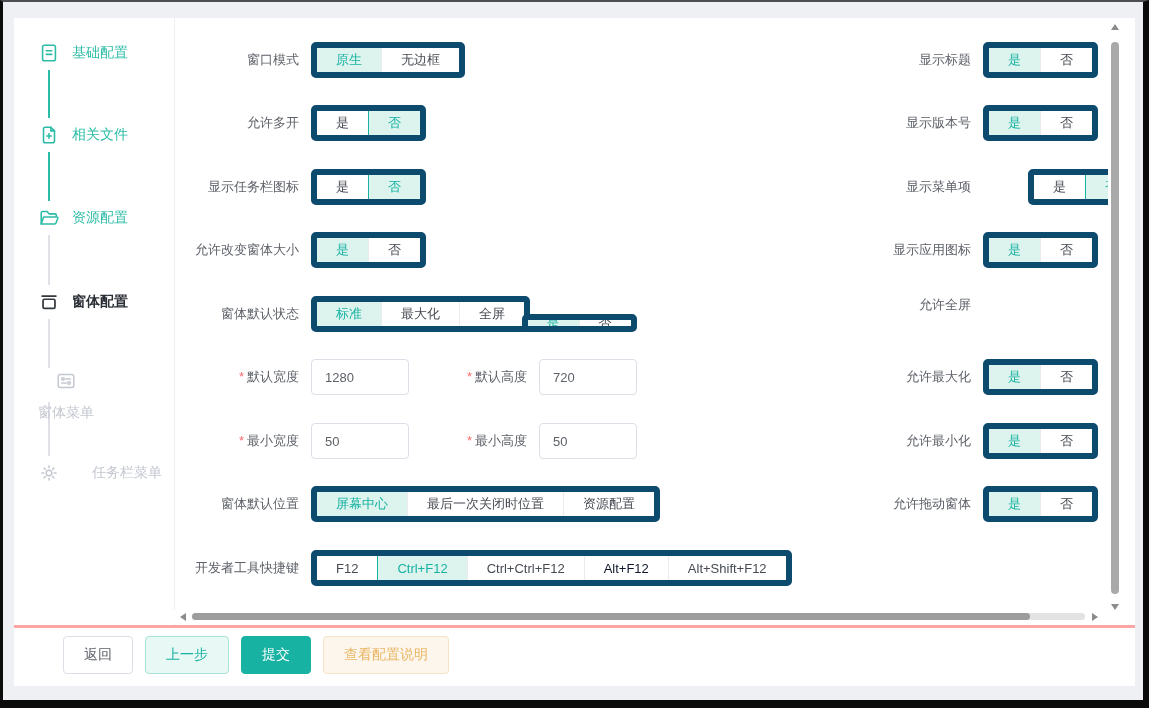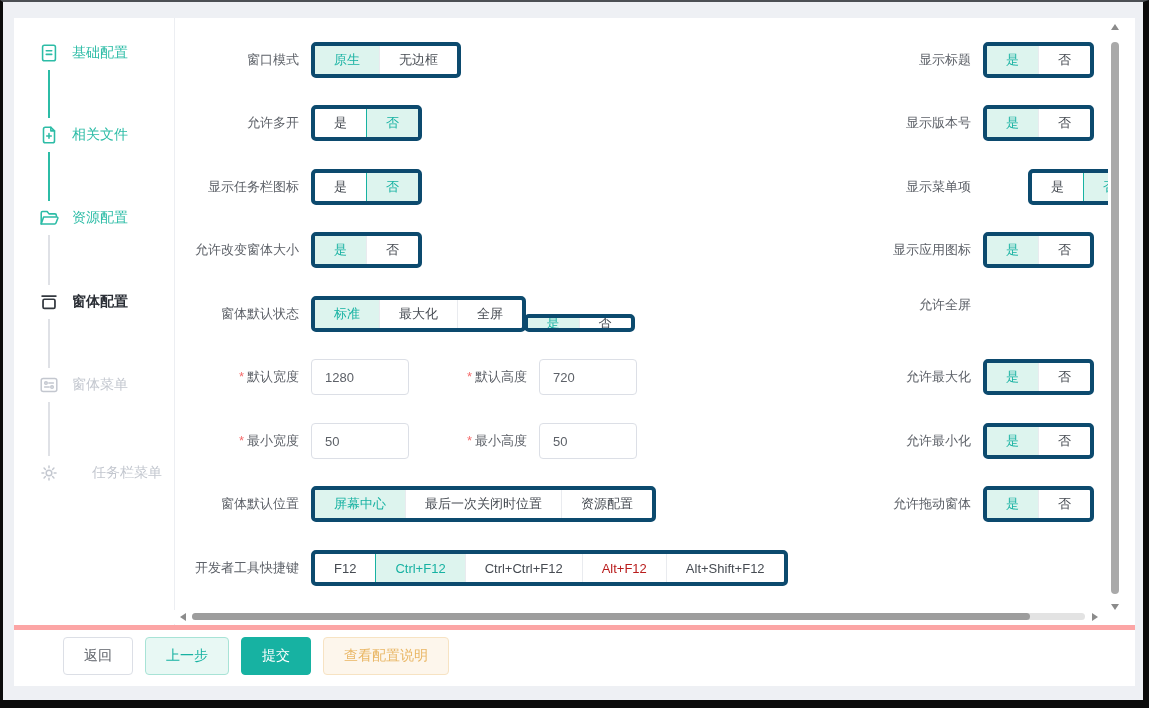--- a/index.html
+++ b/index.html
@@ -28,46 +28,46 @@
   .conn.teal { background:#2cbca6; }
   .conn.gray { background:#dfe1e6; }
 
   
   .content { position:absolute; left:161px; top:0; width:933px; height:592px; overflow:hidden; }
   .frow { position:absolute; left:0; height:36px; display:flex; align-items:center; }
   .flabel { width:136px; padding-right:12px; text-align:right; font-size:13px; color:#5d6168; white-space:nowrap; }
   .frow.rrow .flabel { width:808px; }
   .star { color:#f56c6c; margin-right:3px; }
 
-  .seg { display:inline-flex; height:36px; border:4px solid #0c4a6e; border-radius:5px; background:#fff; overflow:hidden; }
+  .seg { display:inline-flex; height:36px; border:6px solid #0c4a6e; border-radius:5px; background:#fff; overflow:hidden; }
   .opt { display:flex; align-items:center; justify-content:center; padding:0 19px; min-width:16px;
          font-size:13px; color:#464b52; border-left:1px solid #e9ebef; cursor:pointer; white-space:nowrap; }
   .opt:first-child { border-left:none; }
   .opt.sel { background:#ddf4ee; color:#17b2a2; }
   .opt.sel:not(:first-child) { border-left-color:#17b2a2; }
-  .opt.hl { color:#b91c1c; }
+  .opt.hl { color:#0f172a; }
 
   .tin { width:98px; height:36px; border:1px solid #dcdfe6; border-radius:4px; padding:0 13px;
          font-size:13px; color:#5d6168; outline:none; background:#fff; }
   .f2 { width:122px; padding-right:12px; text-align:right; font-size:13px; color:#5d6168; white-space:nowrap; margin-left:8px; }
 
   
   .vscroll { position:absolute; left:1094px; top:4px; width:14px; height:590px; }
   .vthumb { position:absolute; left:3px; top:20px; width:8px; height:552px; background:#a9a9a9; border-radius:4px; }
   .tri-up    { position:absolute; left:3px; top:2px;  width:0; height:0; border-left:4px solid transparent; border-right:4px solid transparent; border-bottom:6px solid #8b8b8b; }
   .tri-down  { position:absolute; left:3px; bottom:2px; width:0; height:0; border-left:4px solid transparent; border-right:4px solid transparent; border-top:6px solid #8b8b8b; }
   .hscroll { position:absolute; left:0; top:592px; width:1094px; height:14px; background:#fff; }
   .tri-left  { position:absolute; left:166px; top:3px; width:0; height:0; border-top:4px solid transparent; border-bottom:4px solid transparent; border-right:6px solid #8b8b8b; }
   .tri-right { position:absolute; left:1078px; top:3px; width:0; height:0; border-top:4px solid transparent; border-bottom:4px solid transparent; border-left:6px solid #8b8b8b; }
   .htrack { position:absolute; left:178px; top:3px; width:893px; height:7px; background:#e3e3e3; border-radius:4px; }
   .hthumb { position:absolute; left:0; top:0; width:838px; height:7px; background:#9d9d9d; border-radius:4px; }
 
   
   .footer { position:absolute; left:0; top:607px; width:1121px; height:61px; background:#fff;
-            border-top:5px solid #fca5a5; display:flex; align-items:center; padding:0 0 4px 49px; gap:12px; }
+            border-top:3px solid #fca5a5; display:flex; align-items:center; padding:0 0 4px 49px; gap:12px; }
   .btn { height:38px; padding:0 20px; border-radius:4px; font-size:14px; cursor:pointer;
          border:1px solid #dcdfe6; background:#fff; color:#5d6168; white-space:nowrap; }
   .btn.primary { background:#17b2a2; border-color:#17b2a2; color:#fff; }
   .btn.plain-primary { background:#e8f8f4; border-color:#a8e3d6; color:#17b2a2; }
   .btn.plain-warning { background:#fdf6ec; border-color:#f7e3c3; color:#e9b664; }
 </style>
 </head>
 <body>
 
 <div class="screen">
@@ -108,21 +108,21 @@
         <div class="step active" style="top: 269px;">
           <span class="s-icon">
             <svg viewBox="0 0 24 24" fill="none" stroke="currentColor" stroke-width="1.9" stroke-linecap="round" stroke-linejoin="round">
               <path d="M4.5 5.5h15"></path>
               <rect x="5.5" y="9" width="13" height="10" rx="1.5"></rect>
             </svg>
           </span>
           <span class="s-label">窗体配置</span>
         </div>
         <div class="conn gray" style="top: 384px; height: 54px;"></div>
-        <div class="step pending" style="top: 352px;">
+        <div class="step pending" style="top: 352px; flex-direction: column;">
           <span class="s-icon">
             <svg viewBox="0 0 24 24" fill="none" stroke="currentColor" stroke-width="1.6" stroke-linecap="round" stroke-linejoin="round">
               <rect x="3.5" y="5" width="17" height="14" rx="2.2"></rect>
               <circle cx="8.7" cy="9.8" r="1.4"></circle>
               <path d="M11.8 9.8h5"></path>
               <circle cx="15.3" cy="14.2" r="1.4"></circle>
               <path d="M7.2 14.2h5"></path>
             </svg>
           </span>
           <span class="s-label">窗体菜单</span>

